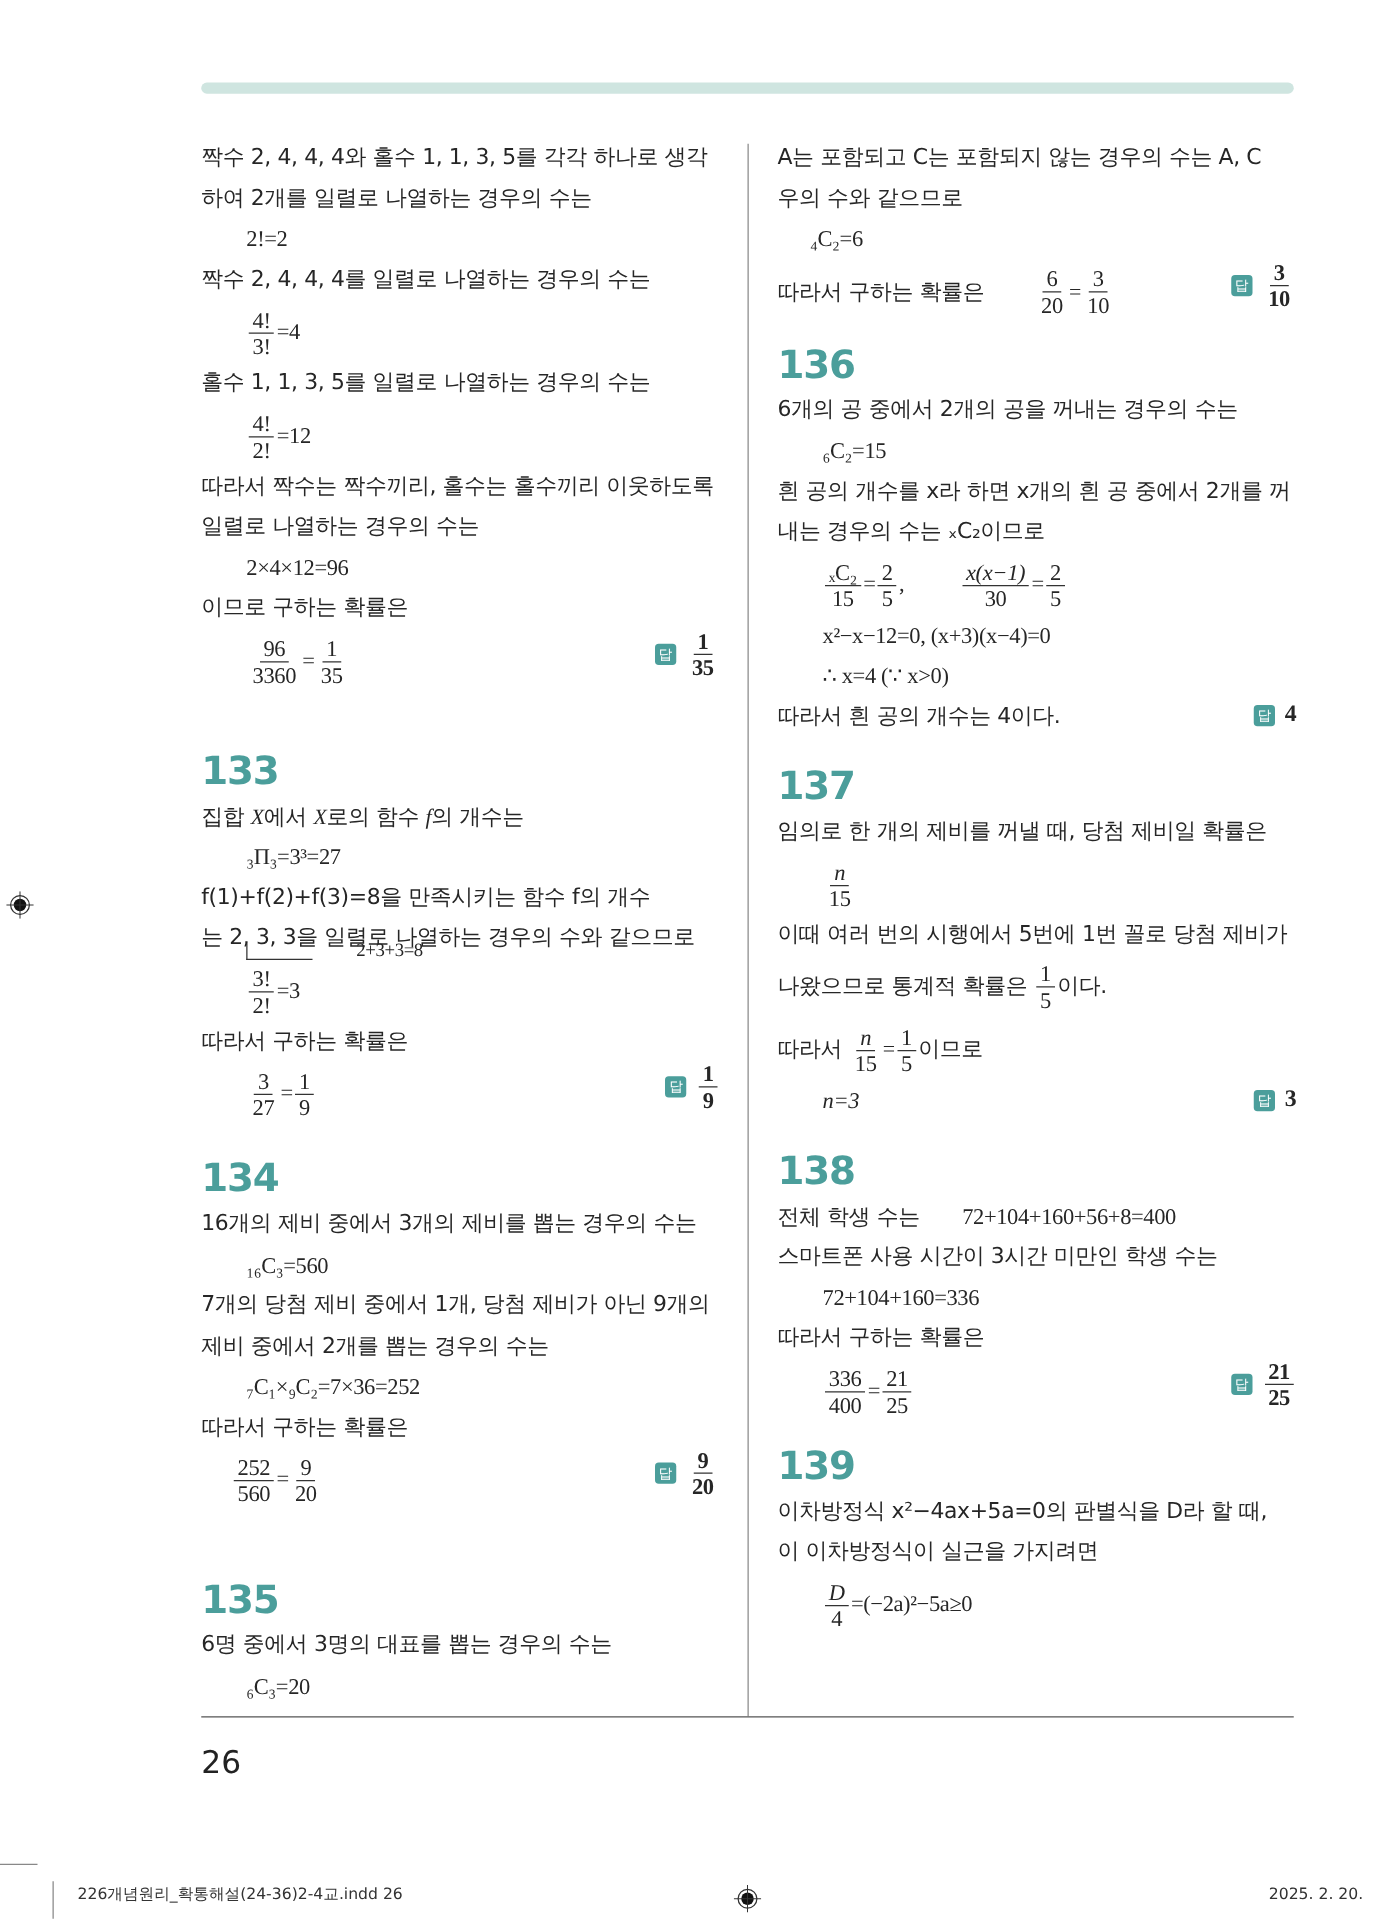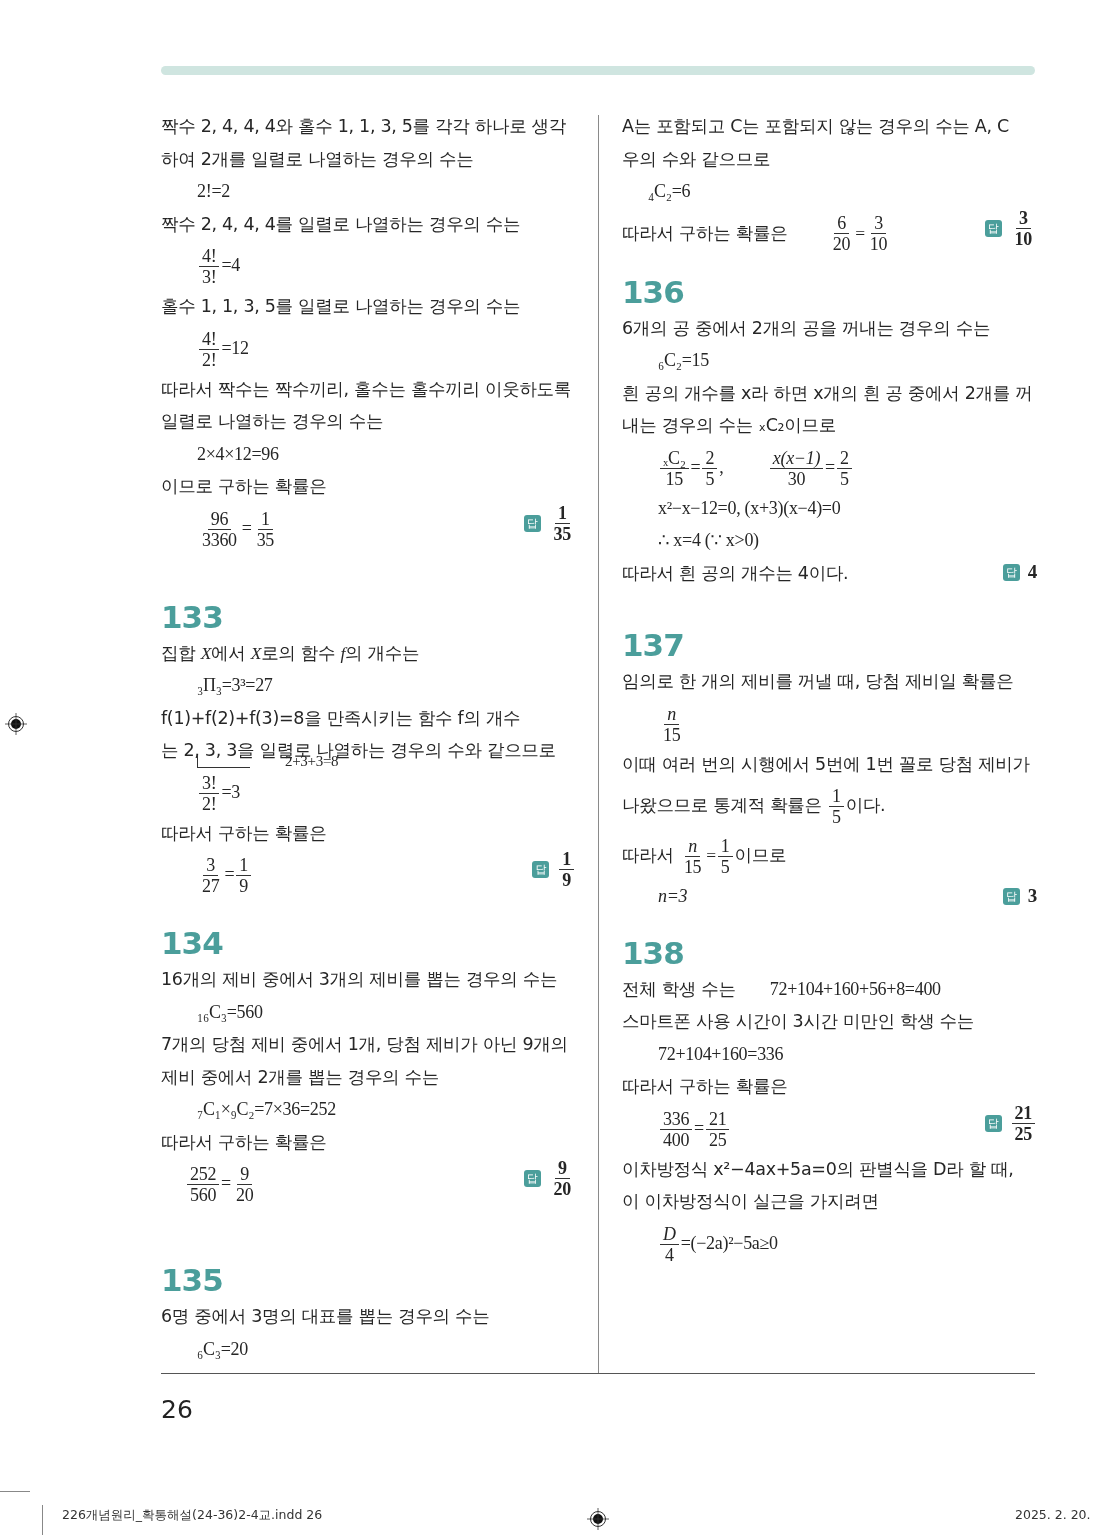--- a/index.html
+++ b/index.html
@@ -190,21 +190,21 @@
   <div class="line math">x²−x−12=0,      (x+3)(x−4)=0</div>
   <div class="line math">∴ x=4 (∵ x&gt;0)</div>
   <div class="line rel">
     <span>따라서 흰 공의 개수는 4이다.</span>
     <span class="ans" style="top:0;height:32px">
         <span class="dap">답</span>
         <span class="ansval">4</span>
       </span>
   </div>
 
-  <div class="num" style="margin-top:38px">137</div>
+  <div class="num" style="margin-top:22px">137</div>
   <div class="line">임의로 한 개의 제비를 꺼낼 때, 당첨 제비일 확률은</div>
   <div class="line math tall it">
     <span class="frac">
         <span class="n">n</span>
         <span class="d" style="font-style:normal">15</span>
       </span>
   </div>
   <div class="line">이때 여러 번의 시행에서 5번에 1번 꼴로 당첨 제비가</div>
   <div class="line tall">
     <span>나왔으므로 통계적 확률은 </span><span class="frac">
@@ -246,20 +246,21 @@
       </span>
     <span class="ans">
         <span class="dap">답</span>
         <span class="frac bold">
           <span class="n">21</span>
           <span class="d">25</span>
         </span>
       </span>
   </div>
 
+  <div class="num" style="margin-top:18px">139</div>
   <div class="line">이차방정식 x²−4ax+5a=0의 판별식을 D라 할 때,</div>
   <div class="line">이 이차방정식이 실근을 가지려면</div>
   <div class="line math tall">
     <span class="frac it">
         <span class="n">D</span>
         <span class="d" style="font-style:normal">4</span>
       </span><span>=(−2a)²−5a≥0</span>
   </div>
 </div>
 

